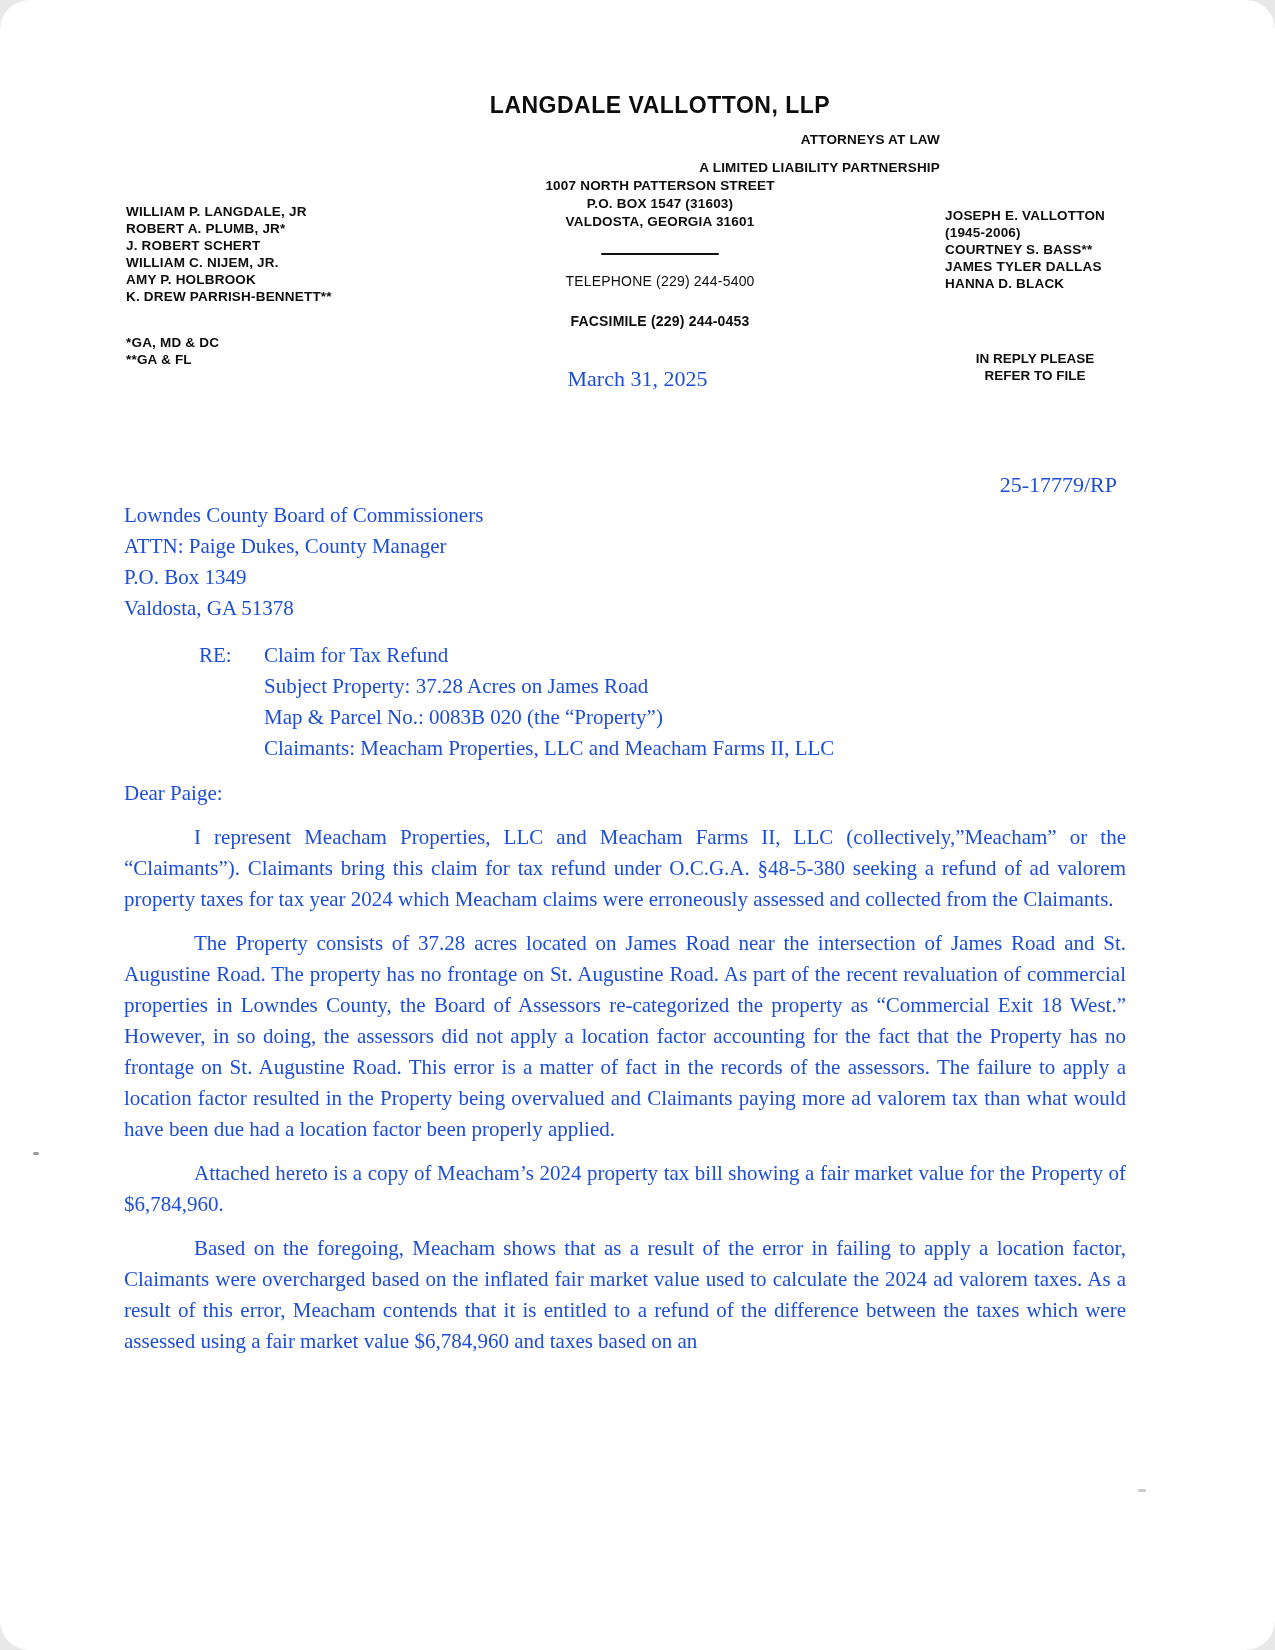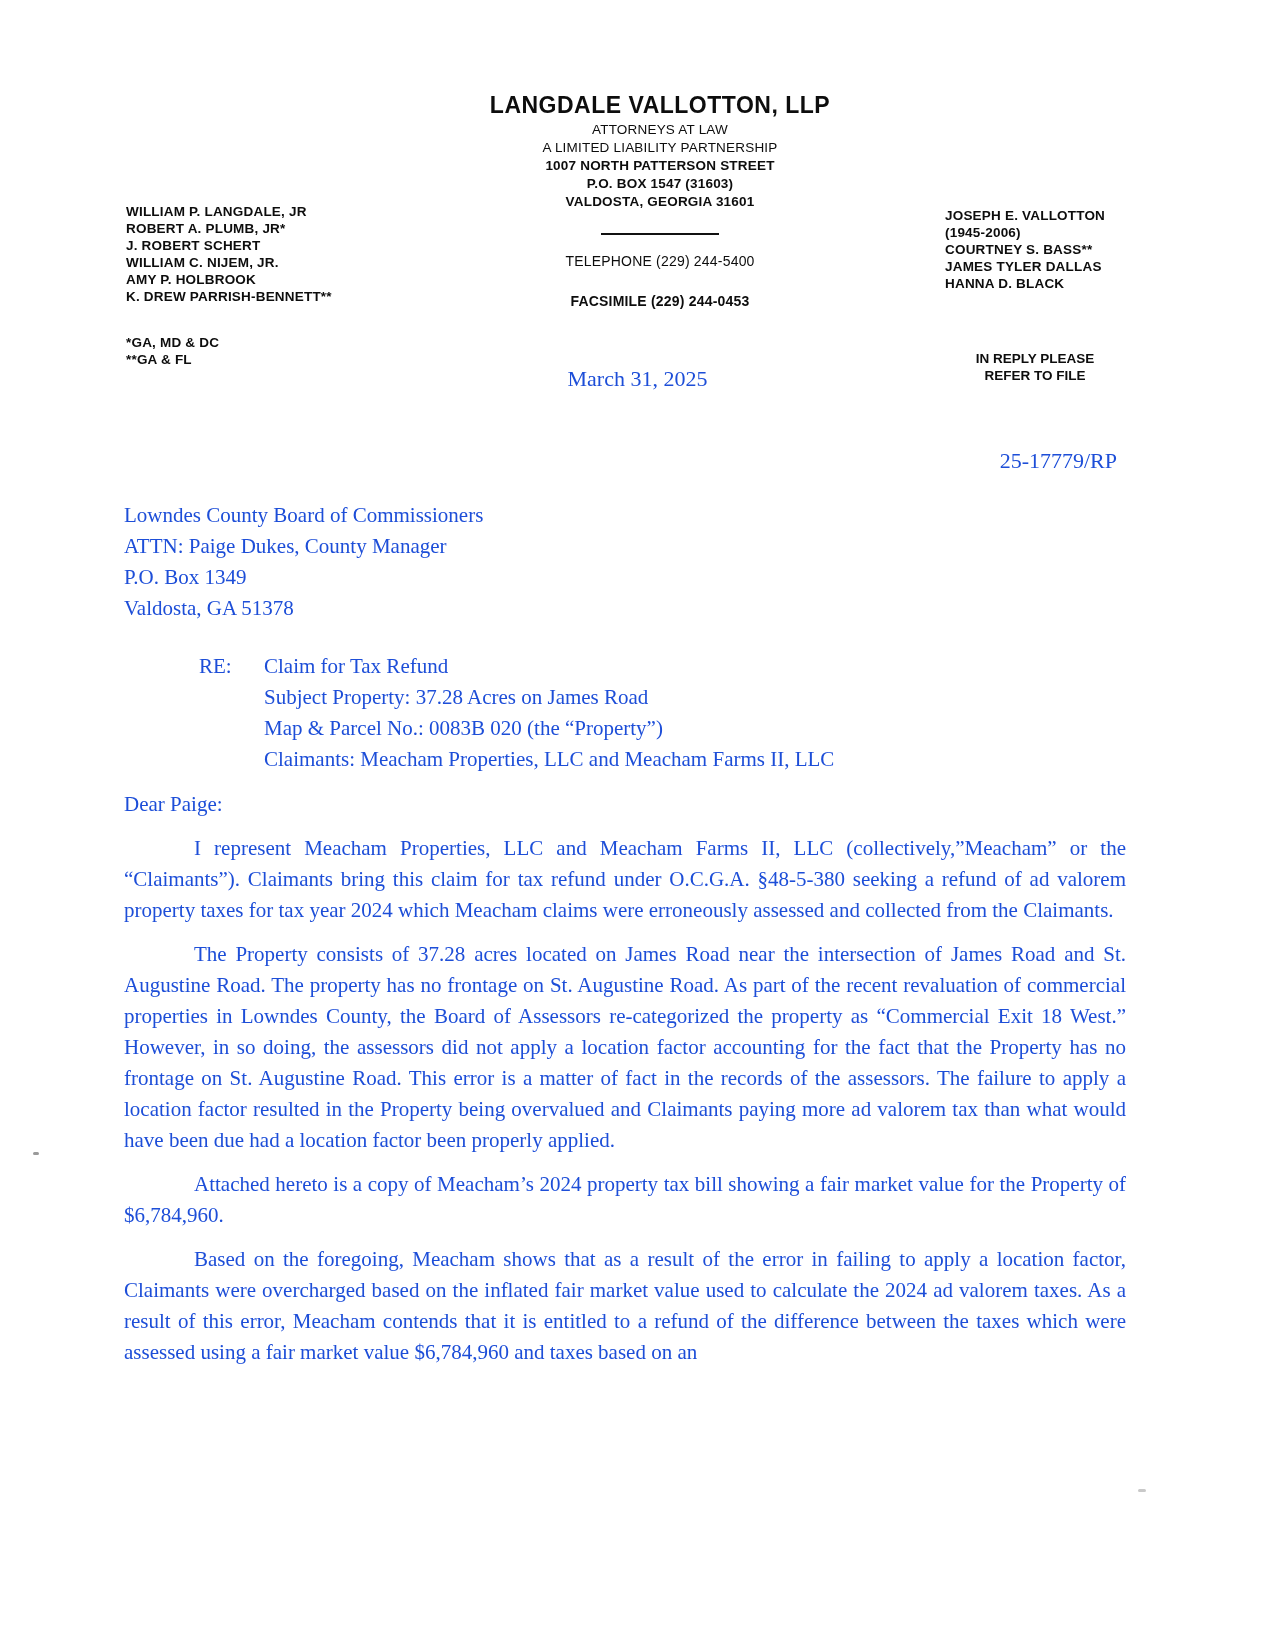--- a/index.html
+++ b/index.html
@@ -1,15 +1,15 @@
 <!DOCTYPE html>
 <html><head>
 <meta charset="utf-8">
 <style>
-  * { margin: 0; padding: 0; box-sizing: border-box; }
+  * { margin: 0; padding: 0; box-sizing: border-box; border-radius: 29px; }
   html, body { background: #e8e8e8; }
   .page {
     position: relative;
     width: 1275px;
     height: 1650px;
     margin: 0 auto;
     background: #ffffff;
     color: #111111;
     overflow: hidden;
   }
@@ -23,23 +23,24 @@
     width: 560px;
     text-align: center;
   }
   .firm-name {
     font-size: 23px;
     font-weight: 700;
     letter-spacing: 0.5px;
   }
   .lh-sub {
     font-size: 13.5px;
-    font-weight: 400;
-    margin-top: 3px;
-    letter-spacing: 0.2px;
+    font-weight: 700;
+    margin-top: 13px;
+    letter-spacing: 0.2px;
+    text-align: right;
   }
   .lh-addr {
     font-size: 13.5px;
     font-weight: 600;
     margin-top: 3px;
     letter-spacing: 0.2px;
   }
   .lh-divider {
     width: 118px;
     height: 0;
@@ -101,38 +102,38 @@
   .letter-date {
     position: absolute;
     top: 366px;
     left: 0;
     width: 1275px;
     text-align: center;
     font-size: 22px;
   }
   .file-number {
     position: absolute;
-    top: 448px;
+    top: 472px;
     right: 158px;
     font-size: 22px;
   }
 
   .letter-body {
     position: absolute;
     top: 500px;
     left: 124px;
     width: 1002px;
     font-size: 21px;
     line-height: 31px;
   }
   .recipient div { line-height: 31px; }
 
   .re-block {
     display: flex;
-    margin-top: 27px;
+    margin-top: 16px;
     margin-left: 75px;
   }
   .re-label { width: 65px; flex: 0 0 65px; }
   .re-lines div { line-height: 31px; }
 
   .salutation { margin-top: 14px; }
 
   .para {
     margin-top: 13px;
     text-align: justify;

